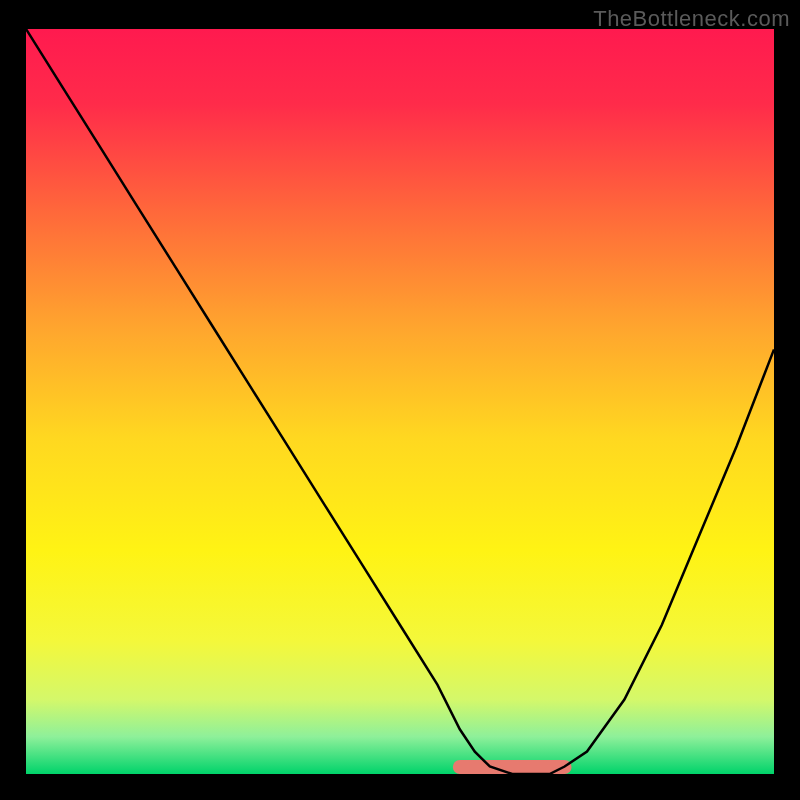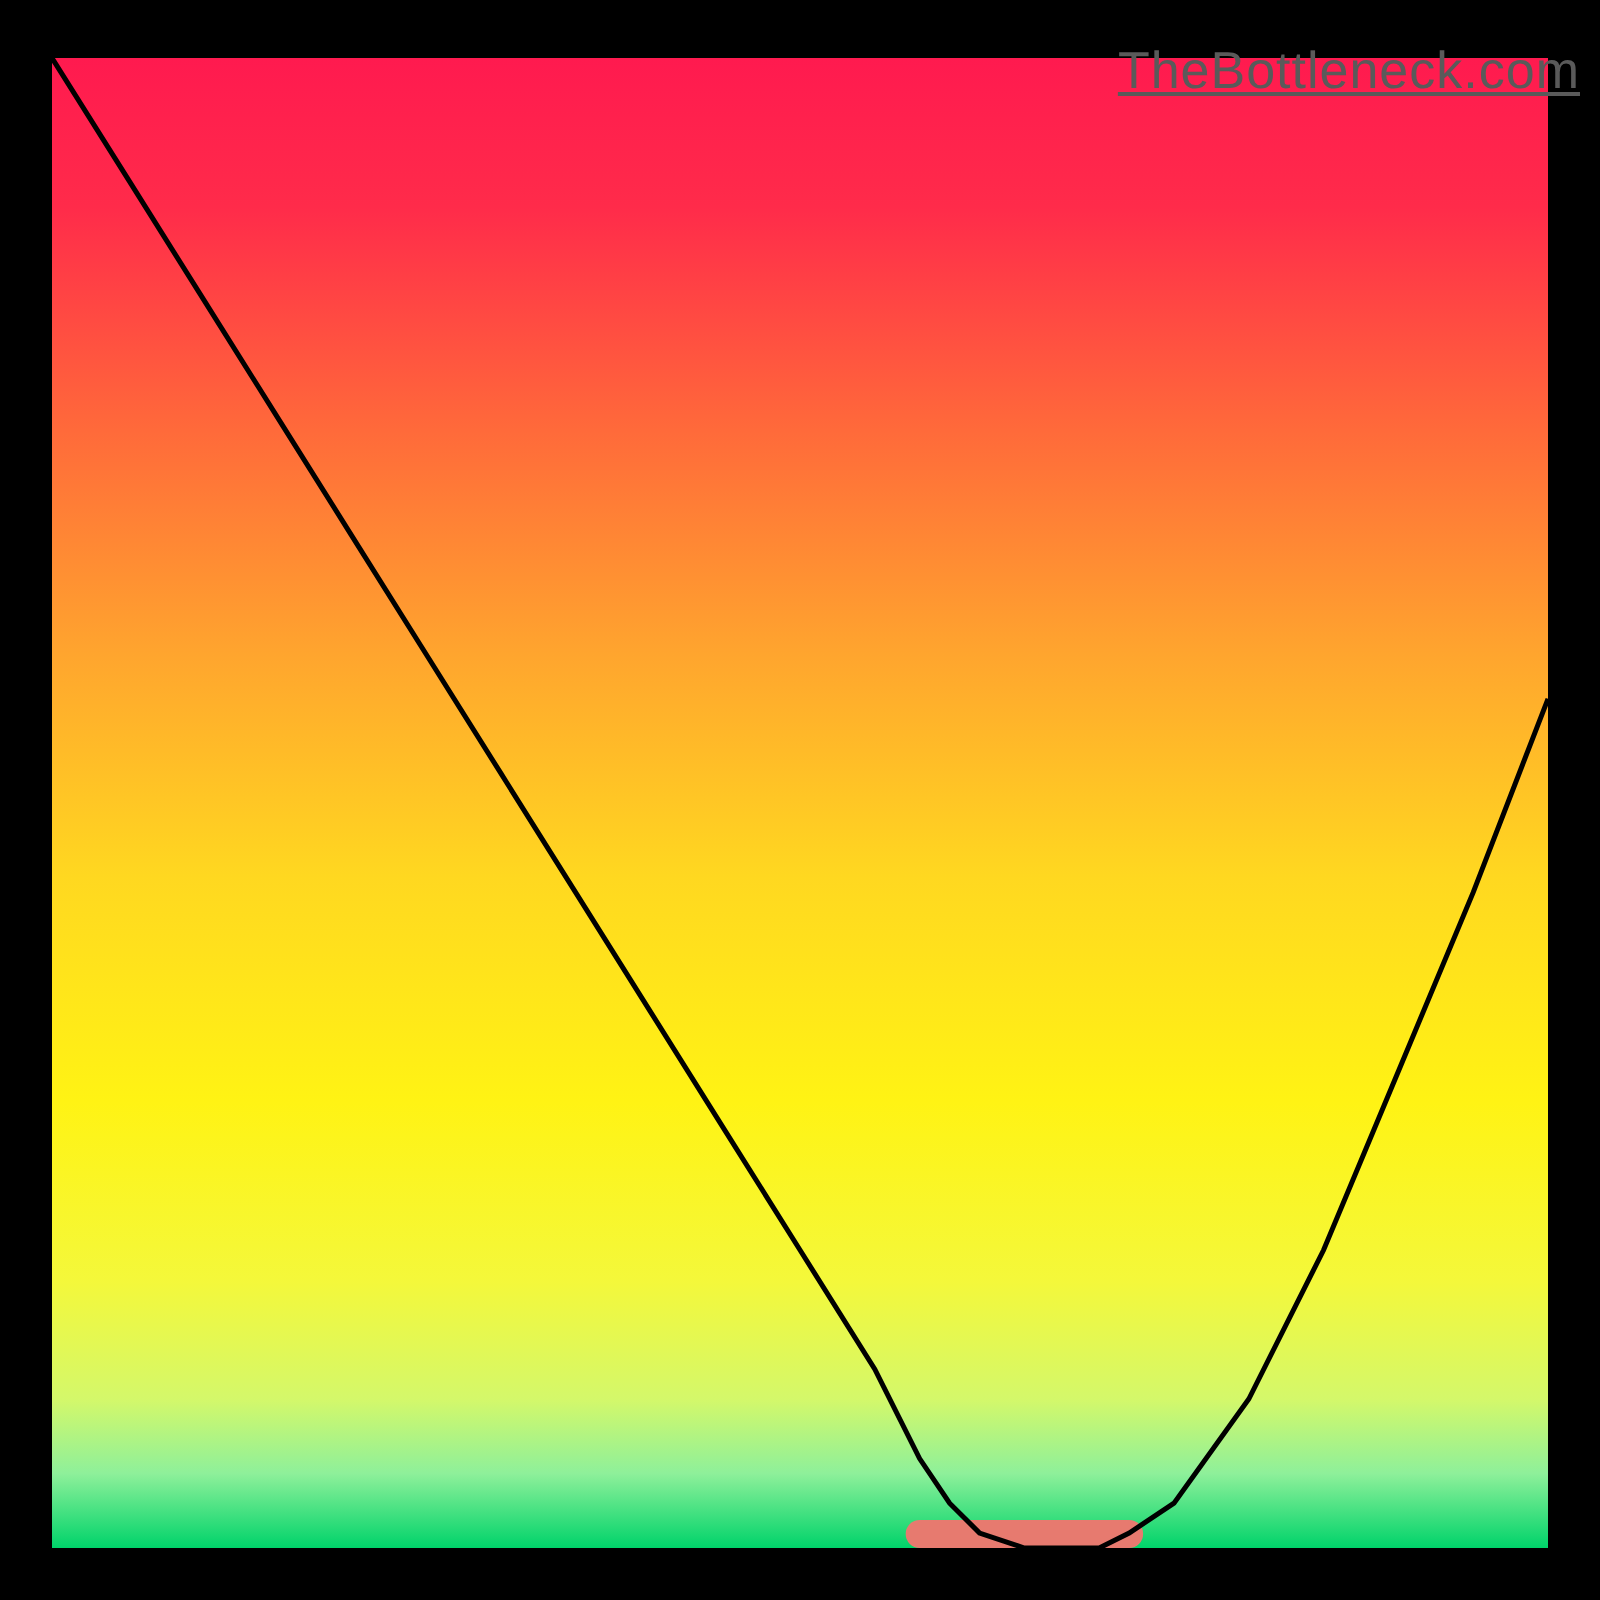--- a/index.html
+++ b/index.html
@@ -5,27 +5,26 @@
   * { margin: 0; padding: 0; box-sizing: border-box; }
   body {
     width: 800px;
     height: 800px;
     background: #000;
     position: relative;
     font-family: Arial, sans-serif;
   }
   .watermark {
     position: absolute;
-    top: 20px;
+    top: 6px;
     right: 10px;
     color: #5a5a5a;
-    font-size: 26px;
+    font-size: 22px;
     letter-spacing: 0.5px;
     z-index: 10;
-    text-decoration: underline;
   }
   .plot-area {
     position: absolute;
     left: 26px;
     top: 29px;
     width: 748px;
     height: 745px;
     overflow: hidden;
   }
   .gradient {

